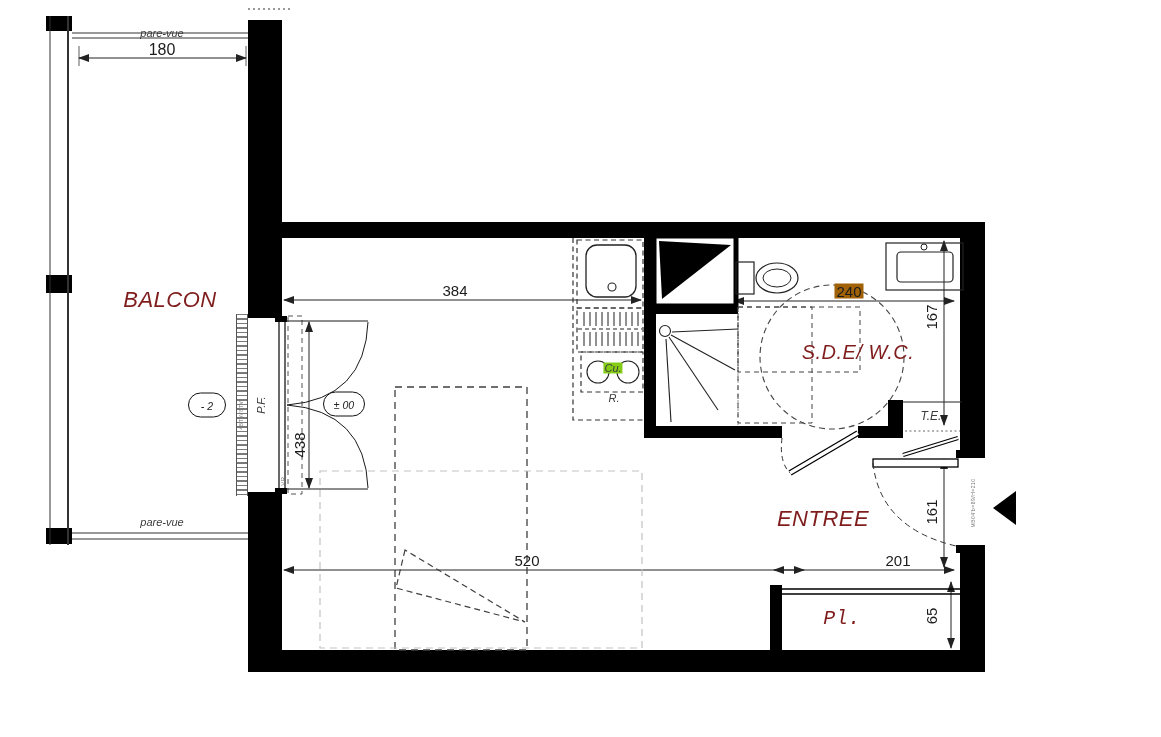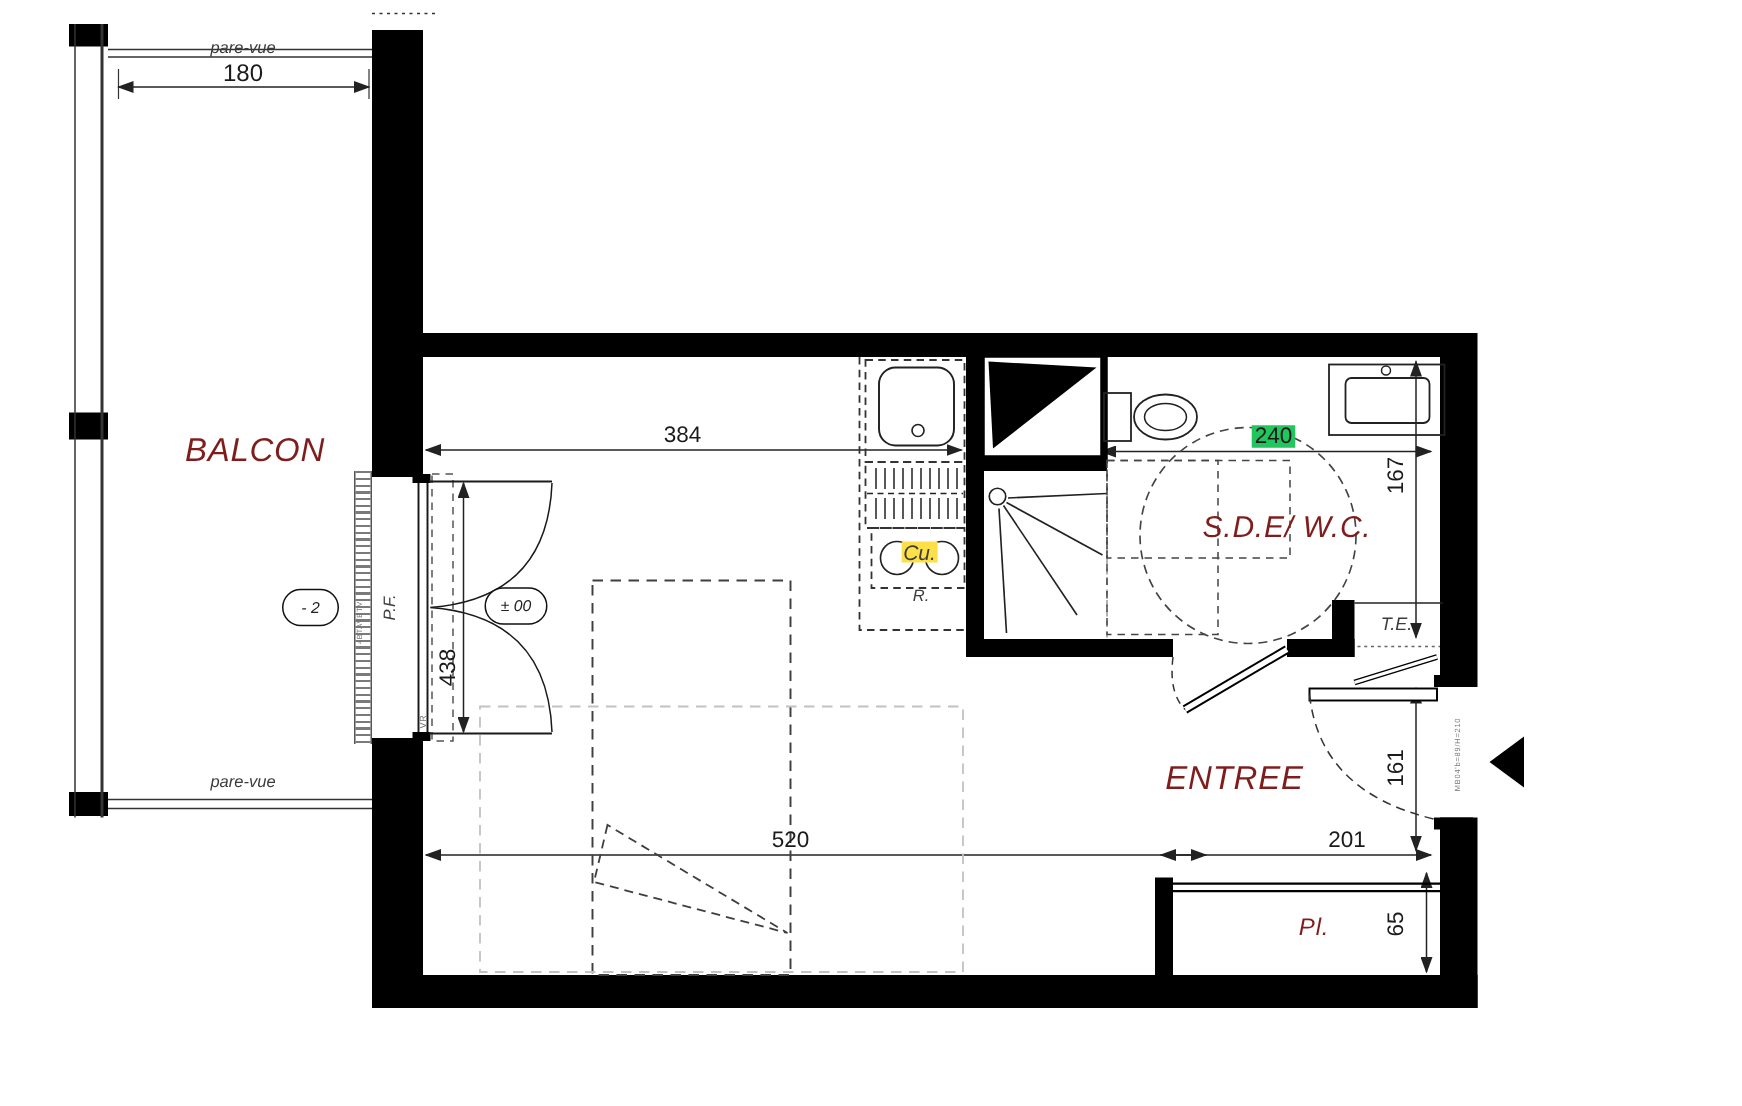--- a/index.html
+++ b/index.html
@@ -173,29 +173,29 @@
 <div class="lbl small-it vrot" style="left:261px;top:405px;">P.F.</div>
 <div class="lbl tiny vrot" style="left:241px;top:415px;">4BTAVBTV</div>
 <div class="lbl dim vrot" style="left:299px;top:445px;">438</div>
 <div class="stadium" style="left:344px;top:404px;width:40px;height:23px;">± 00</div>
 <div class="lbl tiny vrot" style="left:283px;top:481px;font-size:6px;">VR</div>
 <div class="lbl small-it" style="left:162px;top:522px;">pare-vue</div>
 
 <div class="lbl dim" style="left:455px;top:290px;">384</div>
 <div class="lbl dim" style="left:527px;top:560px;">520</div>
 
-<div class="lbl small-it" style="left:613px;top:368px;font-size:14px;background:#fde047;padding:0 1px;">Cu.</div>
+<div class="lbl small-it" style="left:613px;top:368px;font-size:11px;background:#84cc16;padding:0 1px;">Cu.</div>
 <div class="lbl small-it" style="left:614px;top:398px;">R.</div>
 
 <div class="lbl room" style="left:858px;top:352px;background:transparent;">S.D.E/ W.C.</div>
-<div class="lbl dim" style="left:849px;top:291px;background:#22c55e;padding:0 2px;">240</div>
+<div class="lbl dim" style="left:849px;top:291px;background:#a16207;padding:0 2px;">240</div>
 <div class="lbl dim vrot" style="left:931px;top:317px;">167</div>
 <div class="lbl small-it" style="left:931px;top:416px;font-size:12px;">T.E.</div>
 
 <div class="lbl room big" style="left:823px;top:519px;">ENTREE</div>
 <div class="lbl dim vrot" style="left:931px;top:512px;">161</div>
 <div class="lbl dim" style="left:862px;top:560px;margin-left:36px;">201</div>
 <div class="lbl tiny vrot" style="left:973px;top:503px;">MB04'b=89/H=210</div>
 
-<div class="lbl room" style="left:876px;top:619px;font-size:16px;">Pl.</div>
+<div class="lbl room" style="left:842px;top:619px;font-size:20px;font-family:Liberation Mono, monospace;">Pl.</div>
 <div class="lbl dim vrot" style="left:931px;top:616px;">65</div>
 
 </div>
 
 </body></html>

